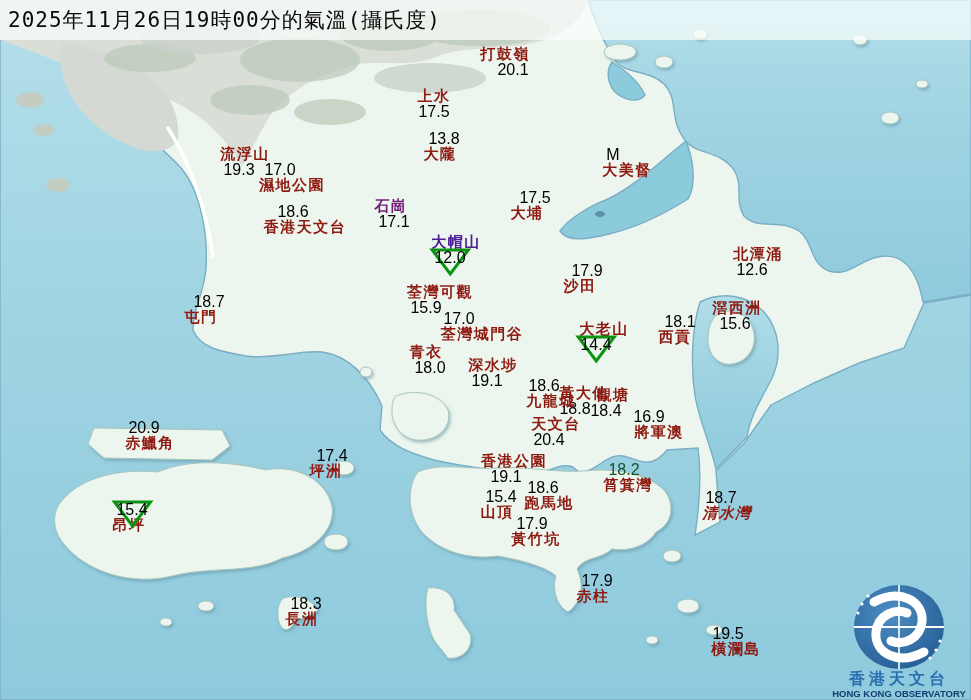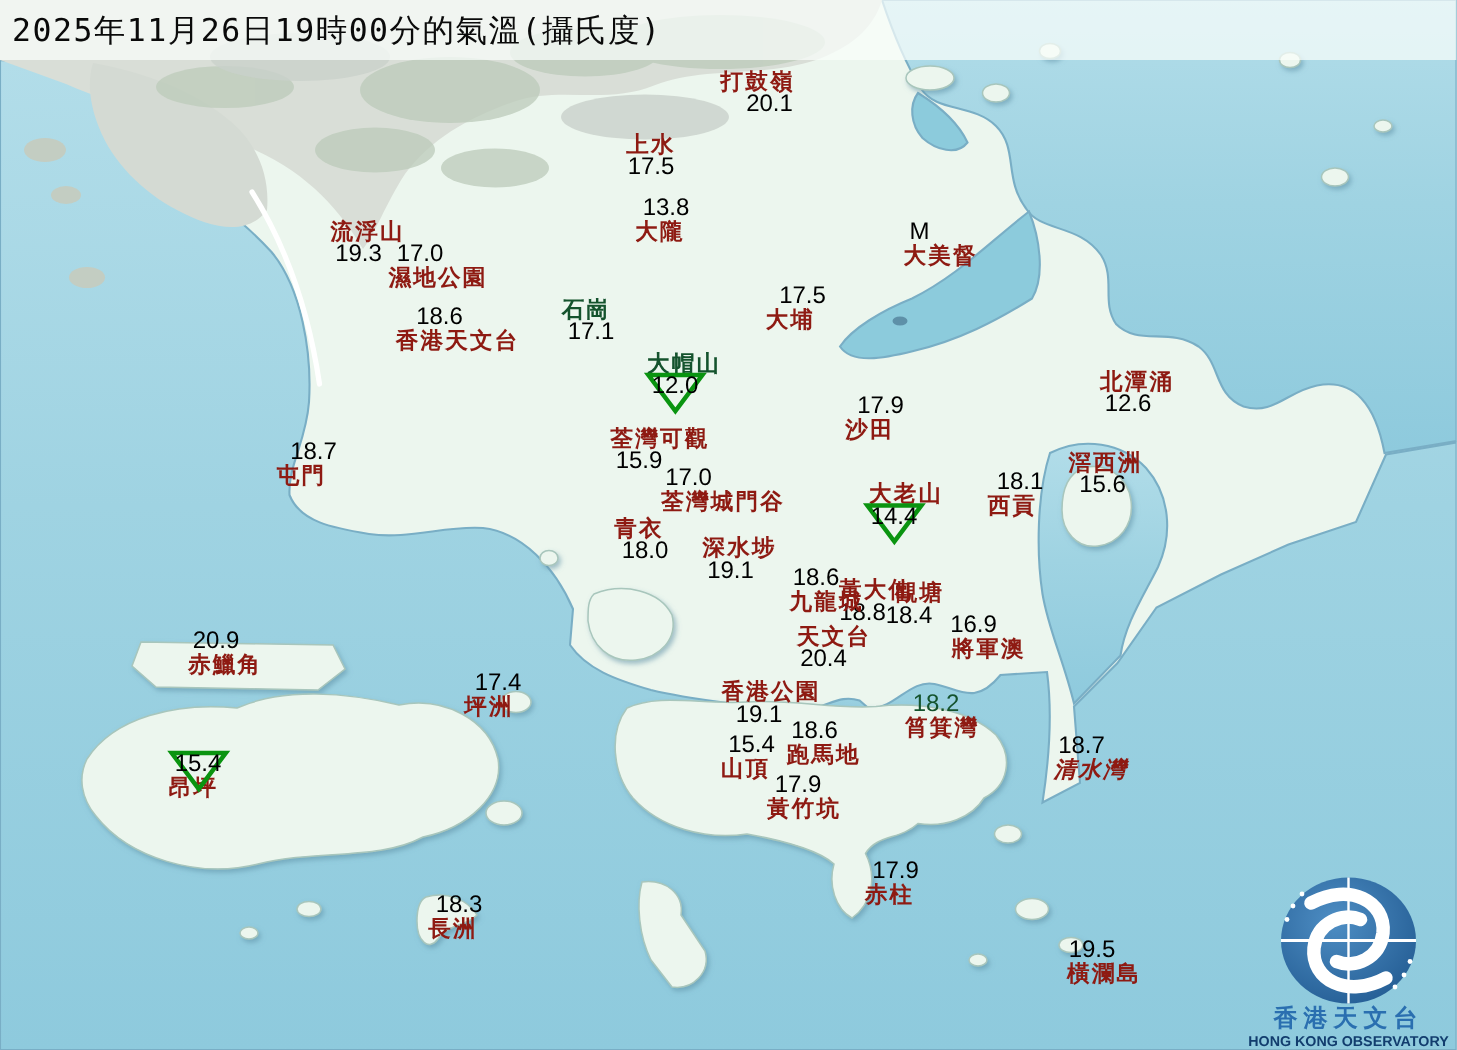--- a/index.html
+++ b/index.html
@@ -156,29 +156,29 @@
       </div>
       <div class="station" style="left: 292px; top: 162px;">
         <div class="s-val" style="transform: translateX(-12px); color: rgb(0, 0, 0);">17.0</div>
         <div class="s-lbl" style="color: rgb(142, 26, 18);">濕地公園</div>
       </div>
       <div class="station" style="left: 305px; top: 204px;">
         <div class="s-val" style="transform: translateX(-12px); color: rgb(0, 0, 0);">18.6</div>
         <div class="s-lbl" style="color: rgb(142, 26, 18);">香港天文台</div>
       </div>
       <div class="station" style="left: 391px; top: 199px;">
-        <div class="s-lbl" style="color: #14532d;">石崗</div>
+        <div class="s-lbl" style="color: #701a75;">石崗</div>
         <div class="s-val" style="transform: translateX(3px); color: rgb(0, 0, 0);">17.1</div>
       </div>
       <div class="station" style="left: 527px; top: 190px;">
         <div class="s-val" style="transform: translateX(8px); color: rgb(0, 0, 0);">17.5</div>
         <div class="s-lbl" style="color: rgb(142, 26, 18);">大埔</div>
       </div>
       <div class="station" style="left: 456px; top: 235px;">
-        <div class="s-lbl" style="color: #14532d;">大帽山</div>
+        <div class="s-lbl" style="color: #4c1d95;">大帽山</div>
         <div class="s-val" style="transform: translateX(-6px); color: rgb(0, 0, 0);">12.0<svg class="tri" width="46" height="34">
             <polygon points="5,7 41,7 23,31" fill="none" stroke="#0a9410" stroke-width="3"></polygon>
           </svg></div>
       </div>
       <div class="station" style="left: 580px; top: 263px;">
         <div class="s-val" style="transform: translateX(7px); color: rgb(0, 0, 0);">17.9</div>
         <div class="s-lbl" style="color: rgb(142, 26, 18);">沙田</div>
       </div>
       <div class="station" style="left: 440px; top: 285px;">
         <div class="s-lbl" style="color: rgb(142, 26, 18);">荃灣可觀</div>

